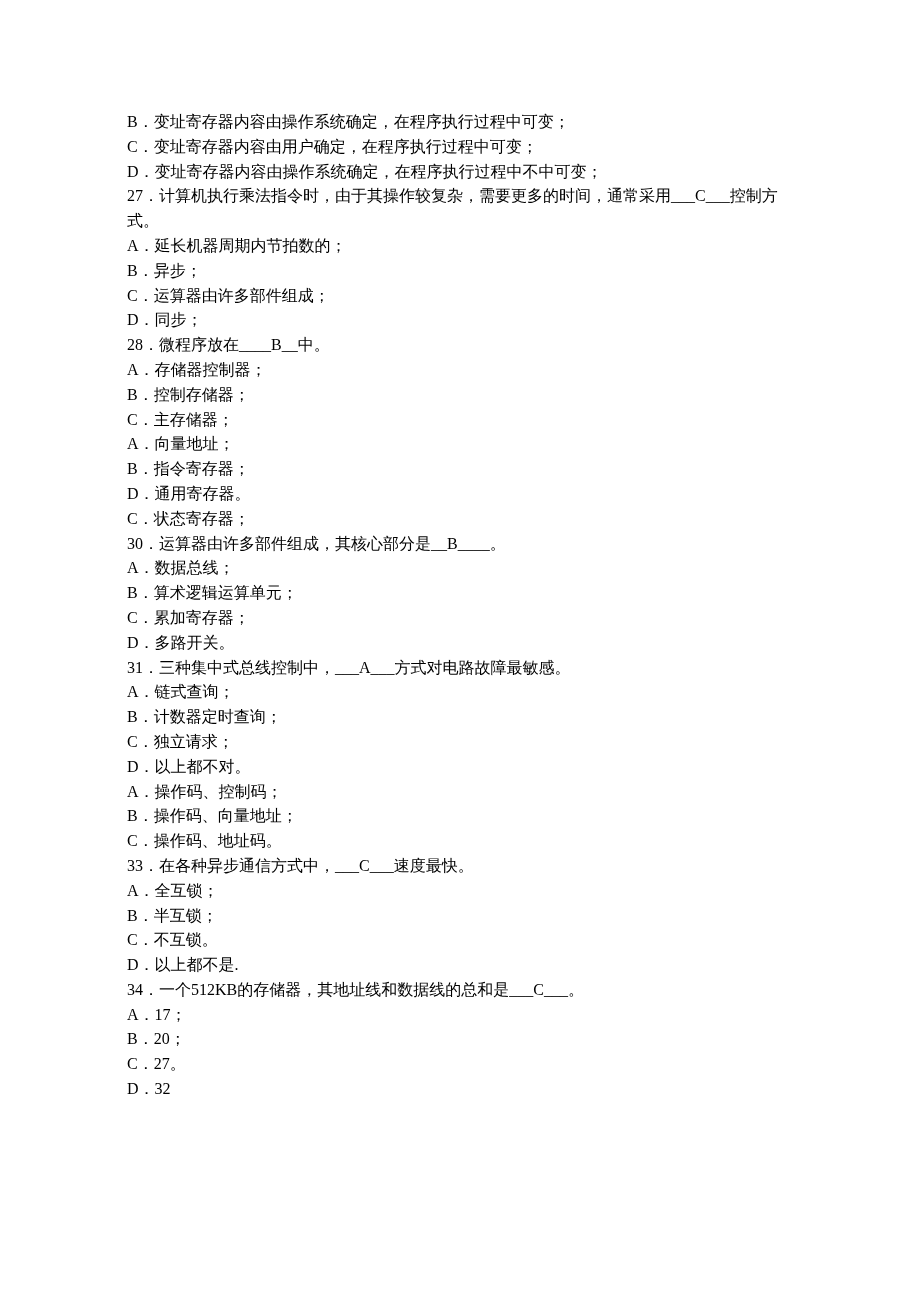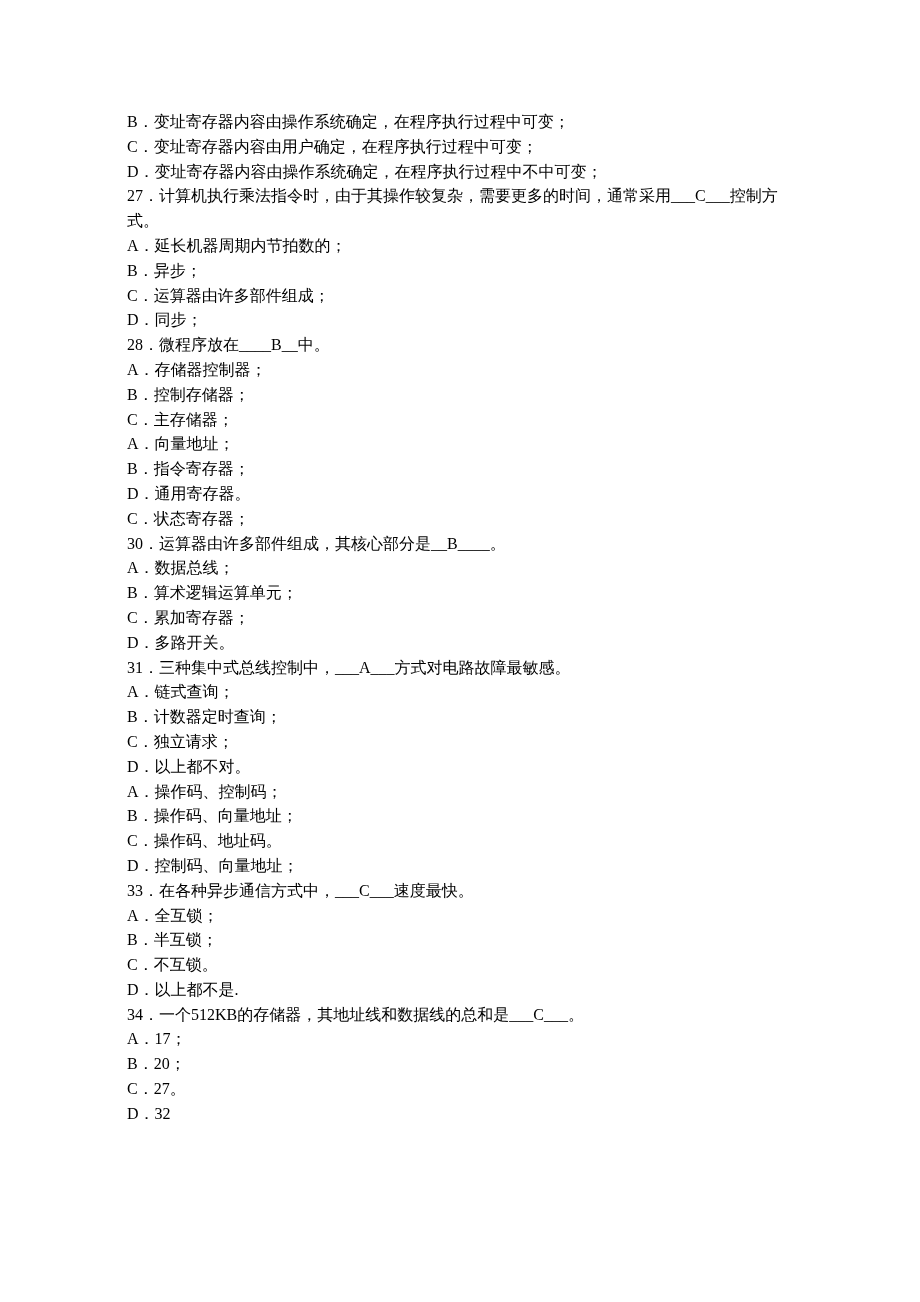--- a/index.html
+++ b/index.html
@@ -47,21 +47,20 @@
   <div class="line">C．累加寄存器；</div>
   <div class="line">D．多路开关。</div>
   <div class="line">31．三种集中式总线控制中，___A___方式对电路故障最敏感。</div>
   <div class="line">A．链式查询；</div>
   <div class="line">B．计数器定时查询；</div>
   <div class="line">C．独立请求；</div>
   <div class="line">D．以上都不对。</div>
   <div class="line">A．操作码、控制码；</div>
   <div class="line">B．操作码、向量地址；</div>
   <div class="line">C．操作码、地址码。</div>
-  <div class="line">D．控制码、向量地址；</div>
   <div class="line">33．在各种异步通信方式中，___C___速度最快。</div>
   <div class="line">A．全互锁；</div>
   <div class="line">B．半互锁；</div>
   <div class="line">C．不互锁。</div>
   <div class="line">D．以上都不是.</div>
   <div class="line">34．一个512KB的存储器，其地址线和数据线的总和是___C___。</div>
   <div class="line">A．17；</div>
   <div class="line">B．20；</div>
   <div class="line">C．27。</div>
   <div class="line">D．32</div>

